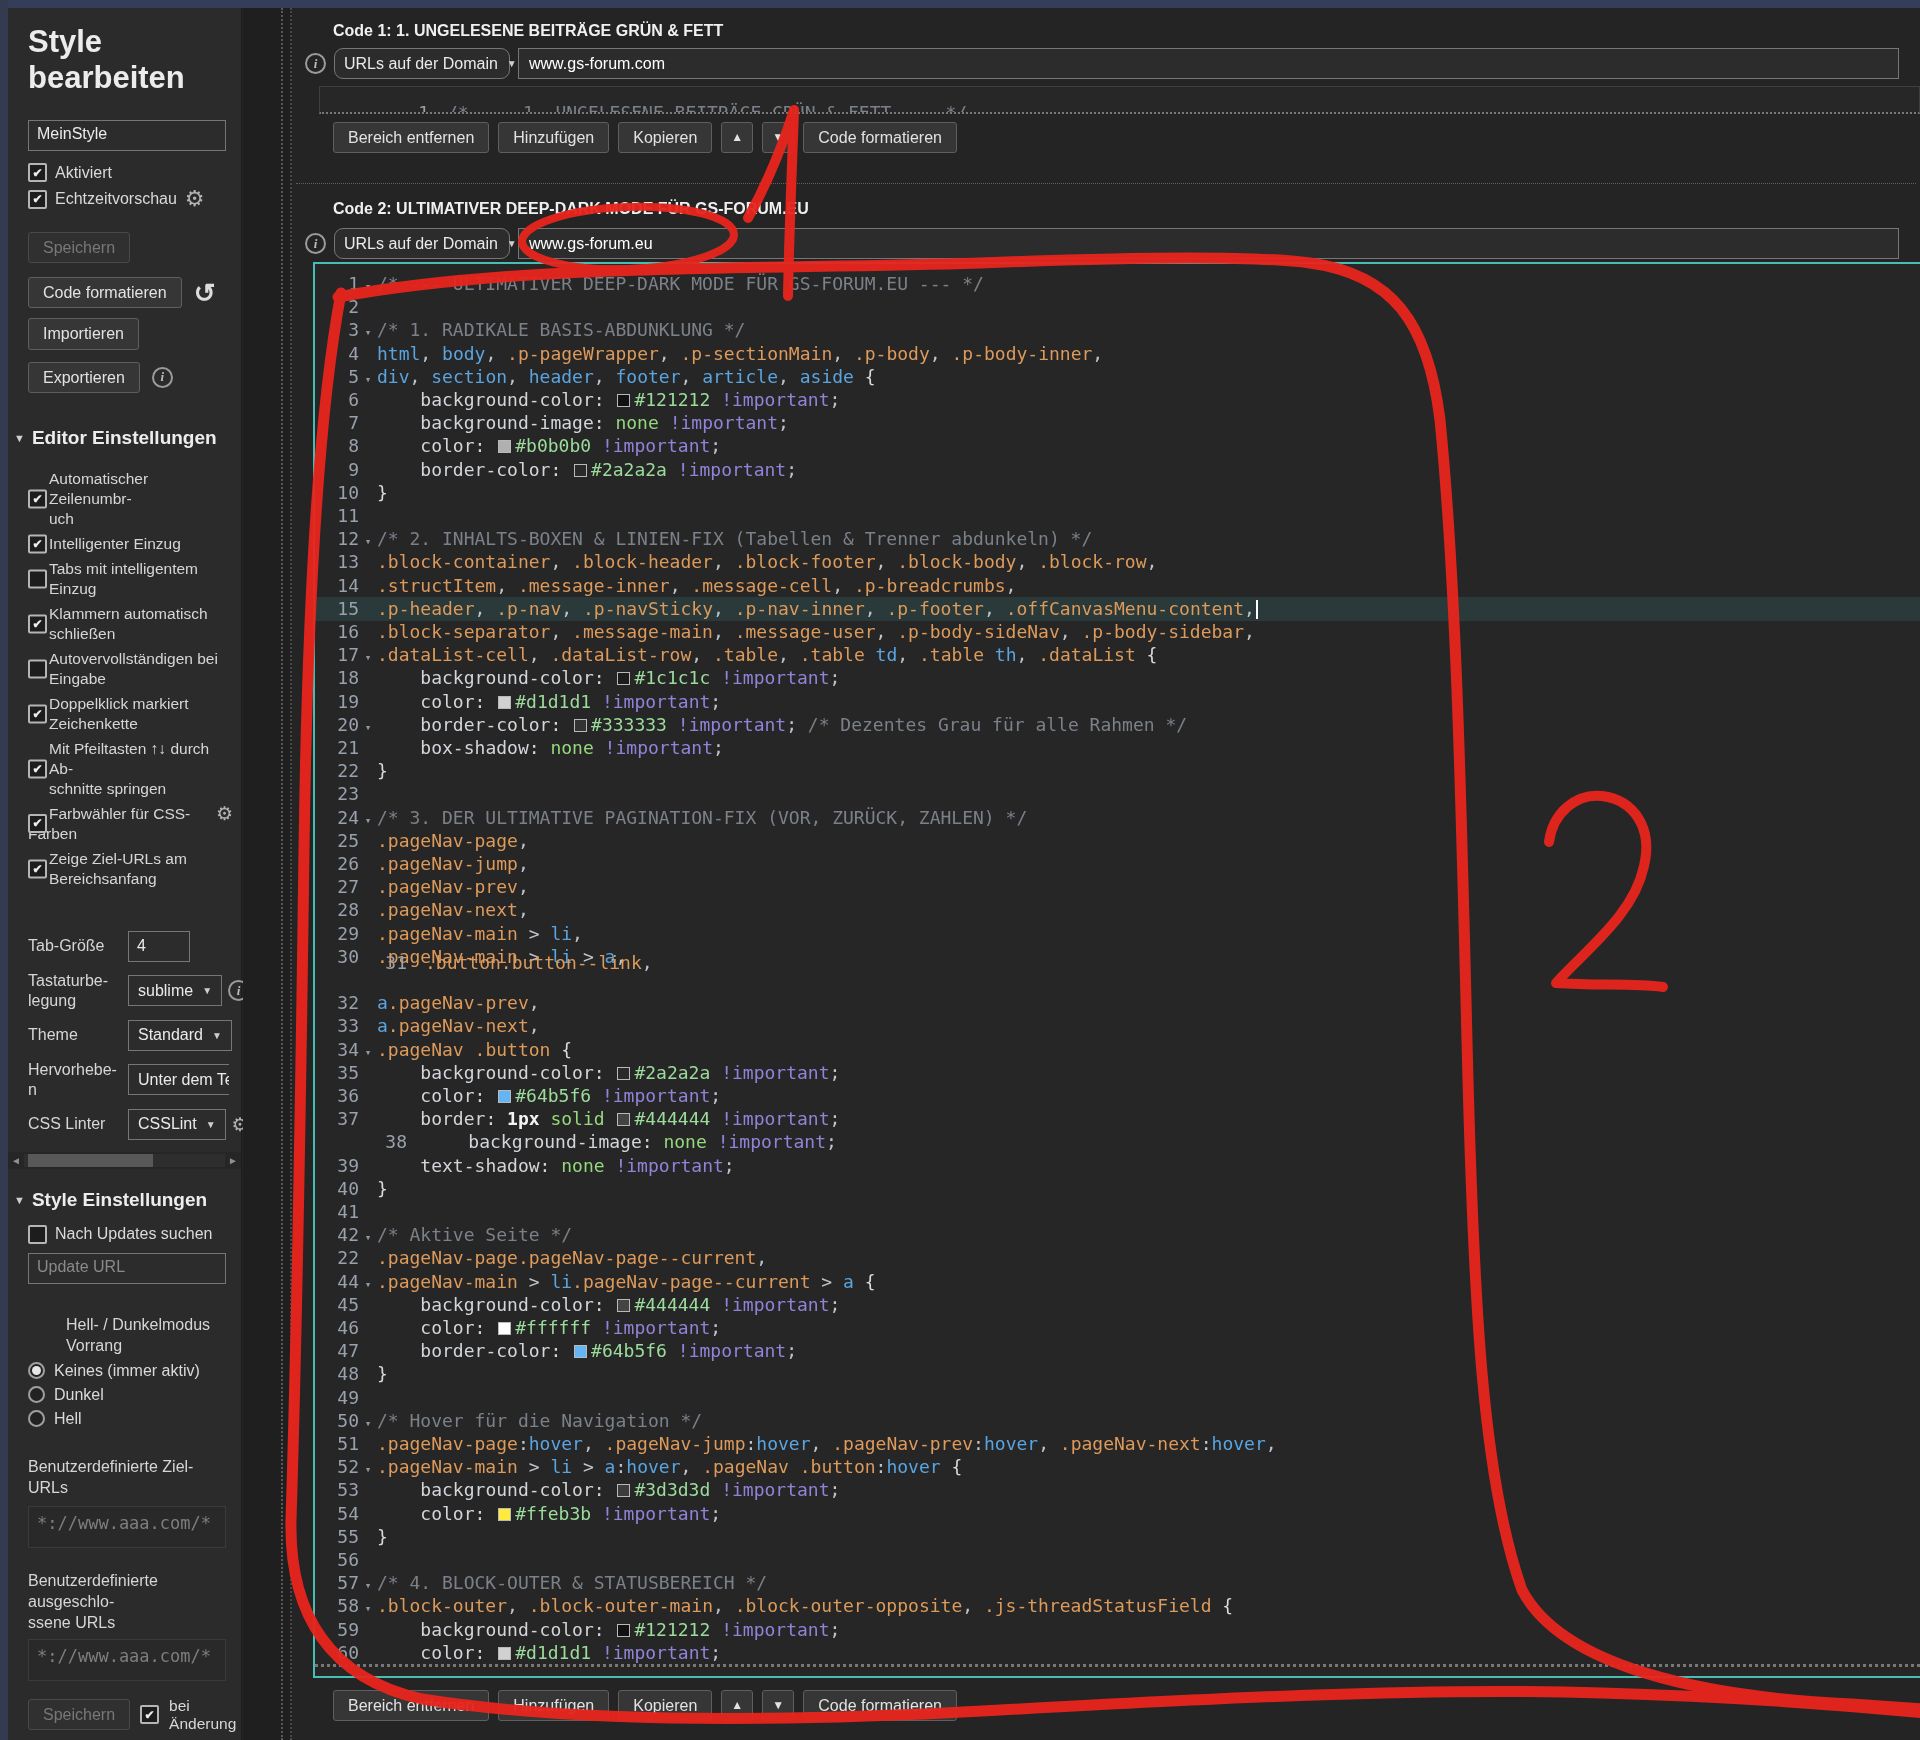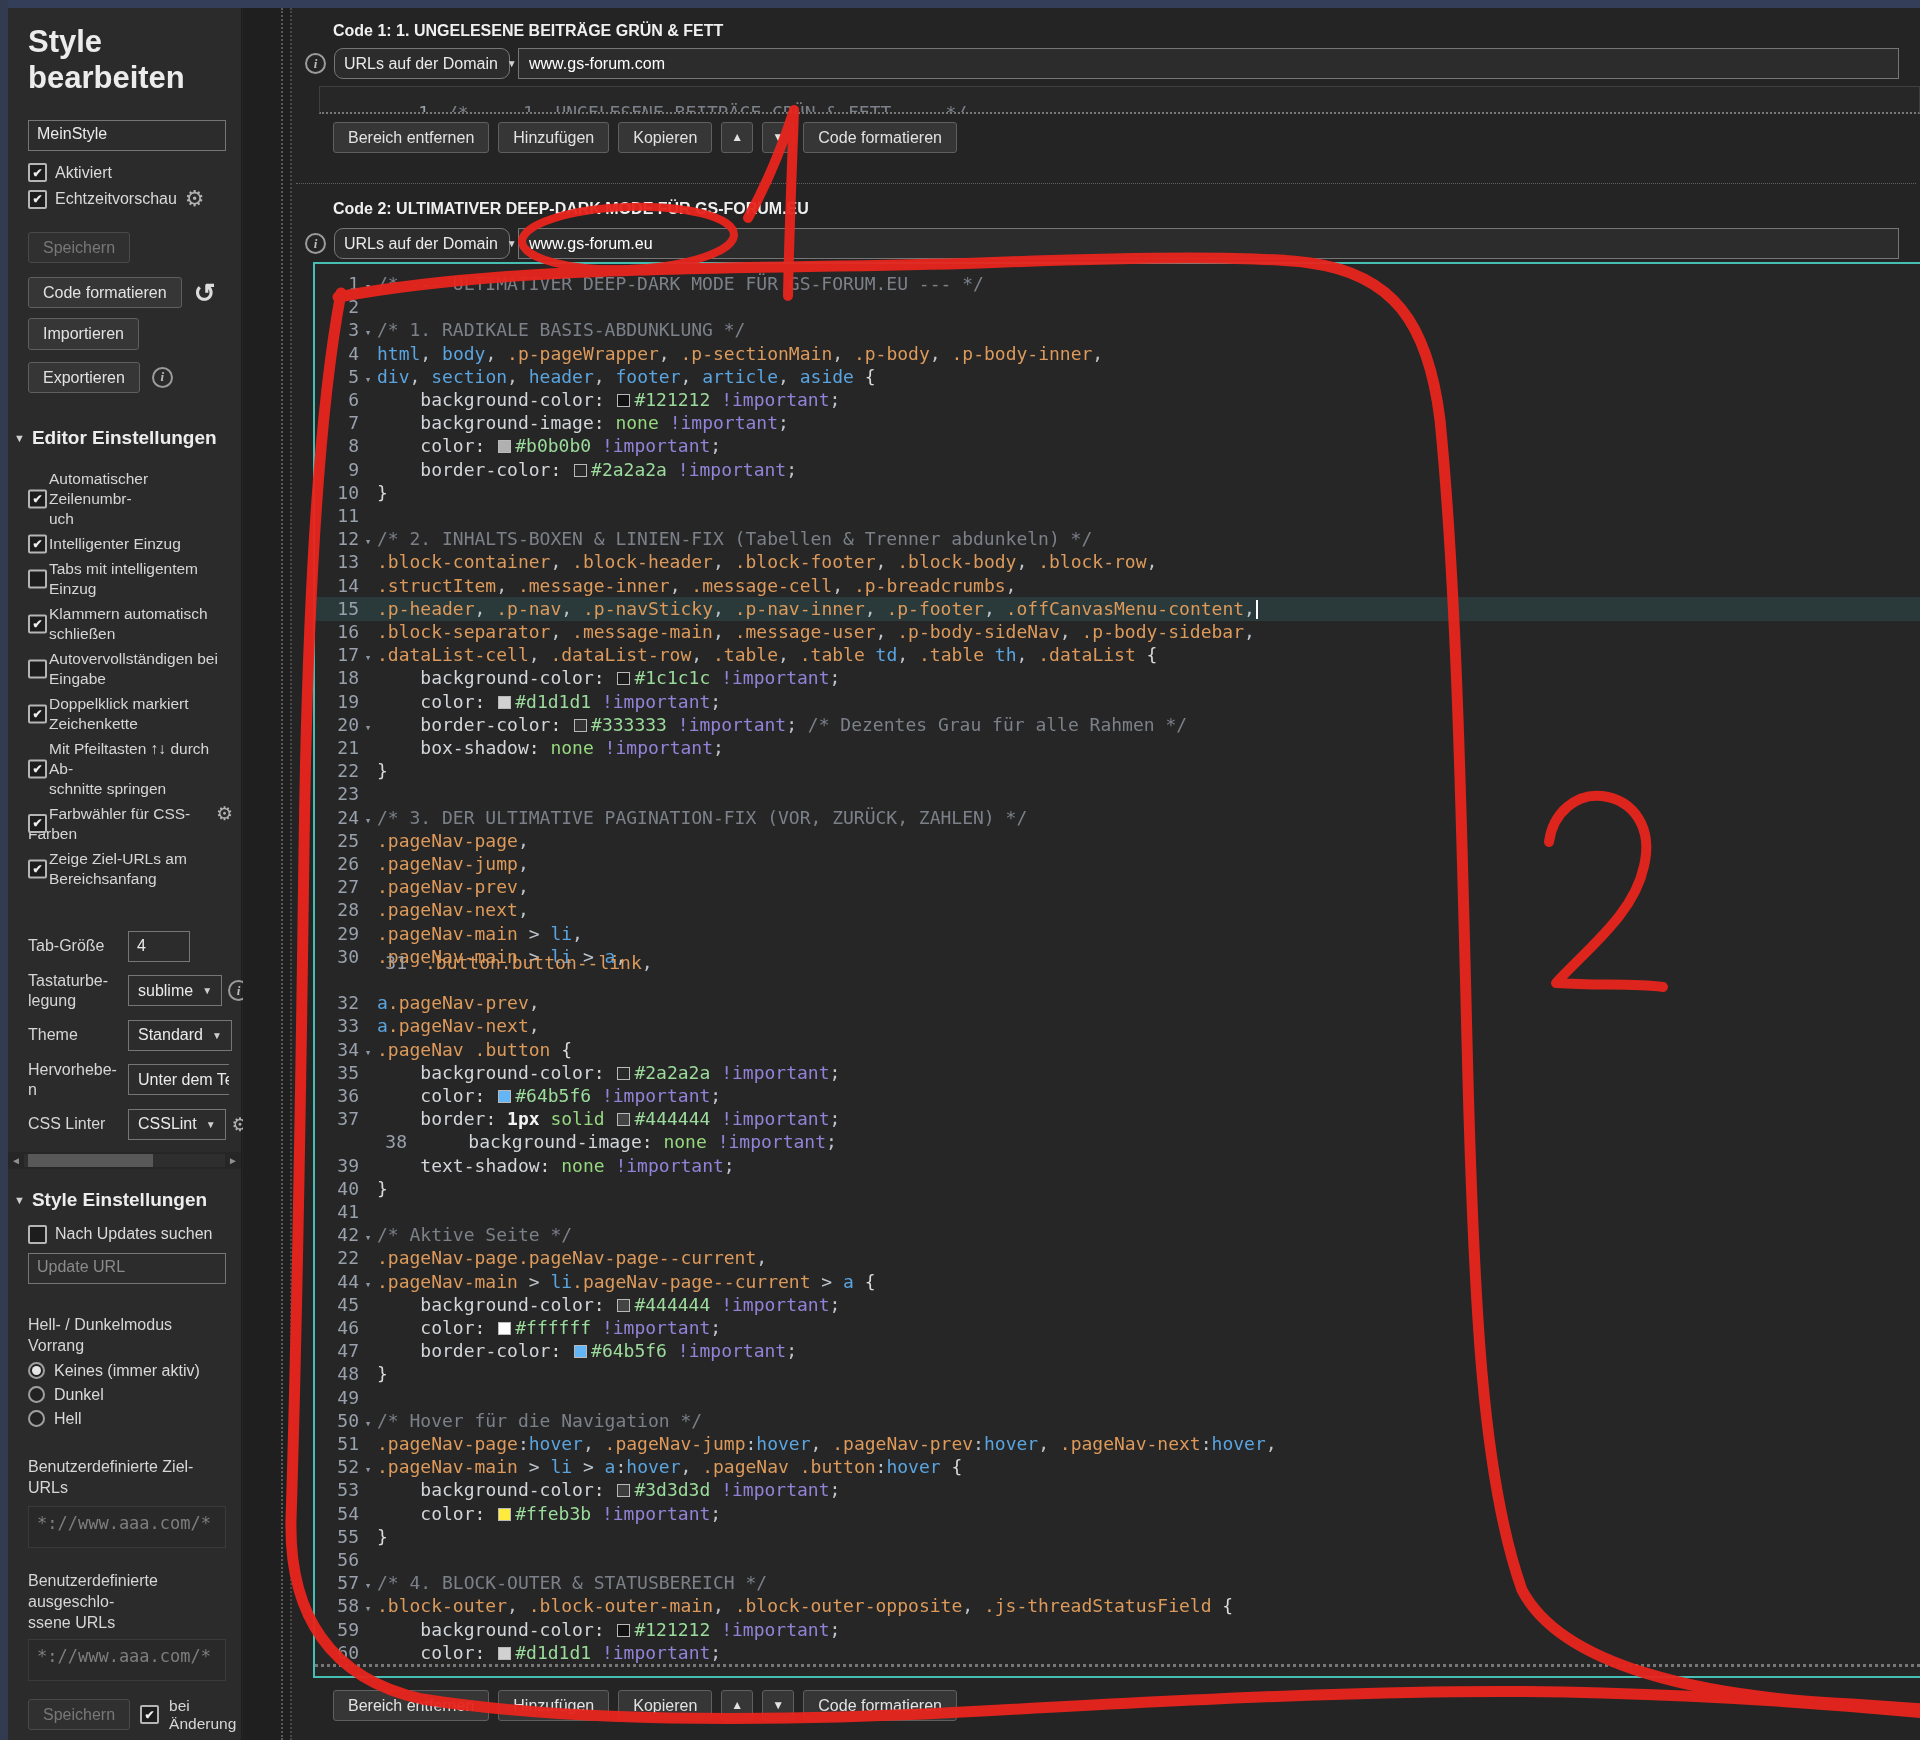--- a/index.html
+++ b/index.html
@@ -190,21 +190,21 @@
   </div>
   <div class="sechead" style="margin-top:20px;">
     <span class="tri">▼</span>
     <span>Style Einstellungen</span>
   </div>
   <div class="chkrow" style="margin-top:14px;">
     <span class="cb"></span>
     <span>Nach Updates suchen</span>
   </div>
   <div id="update-input" class="field placeholder">Update URL</div>
-  <div class="slabel" style="margin-top:30px;">Hell- / Dunkelmodus Vorrang</div>
+  <div class="slabel" style="margin-top:30px;margin-left:38px;">Hell- / Dunkelmodus Vorrang</div>
   <div id="mode-radios">
       <div class="radiorow">
         <span class="radio">
           <span class="dot"></span>
         </span>
         <span>Keines (immer aktiv)</span>
       </div>
       <div class="radiorow">
         <span class="radio"></span>
         <span>Dunkel</span>

